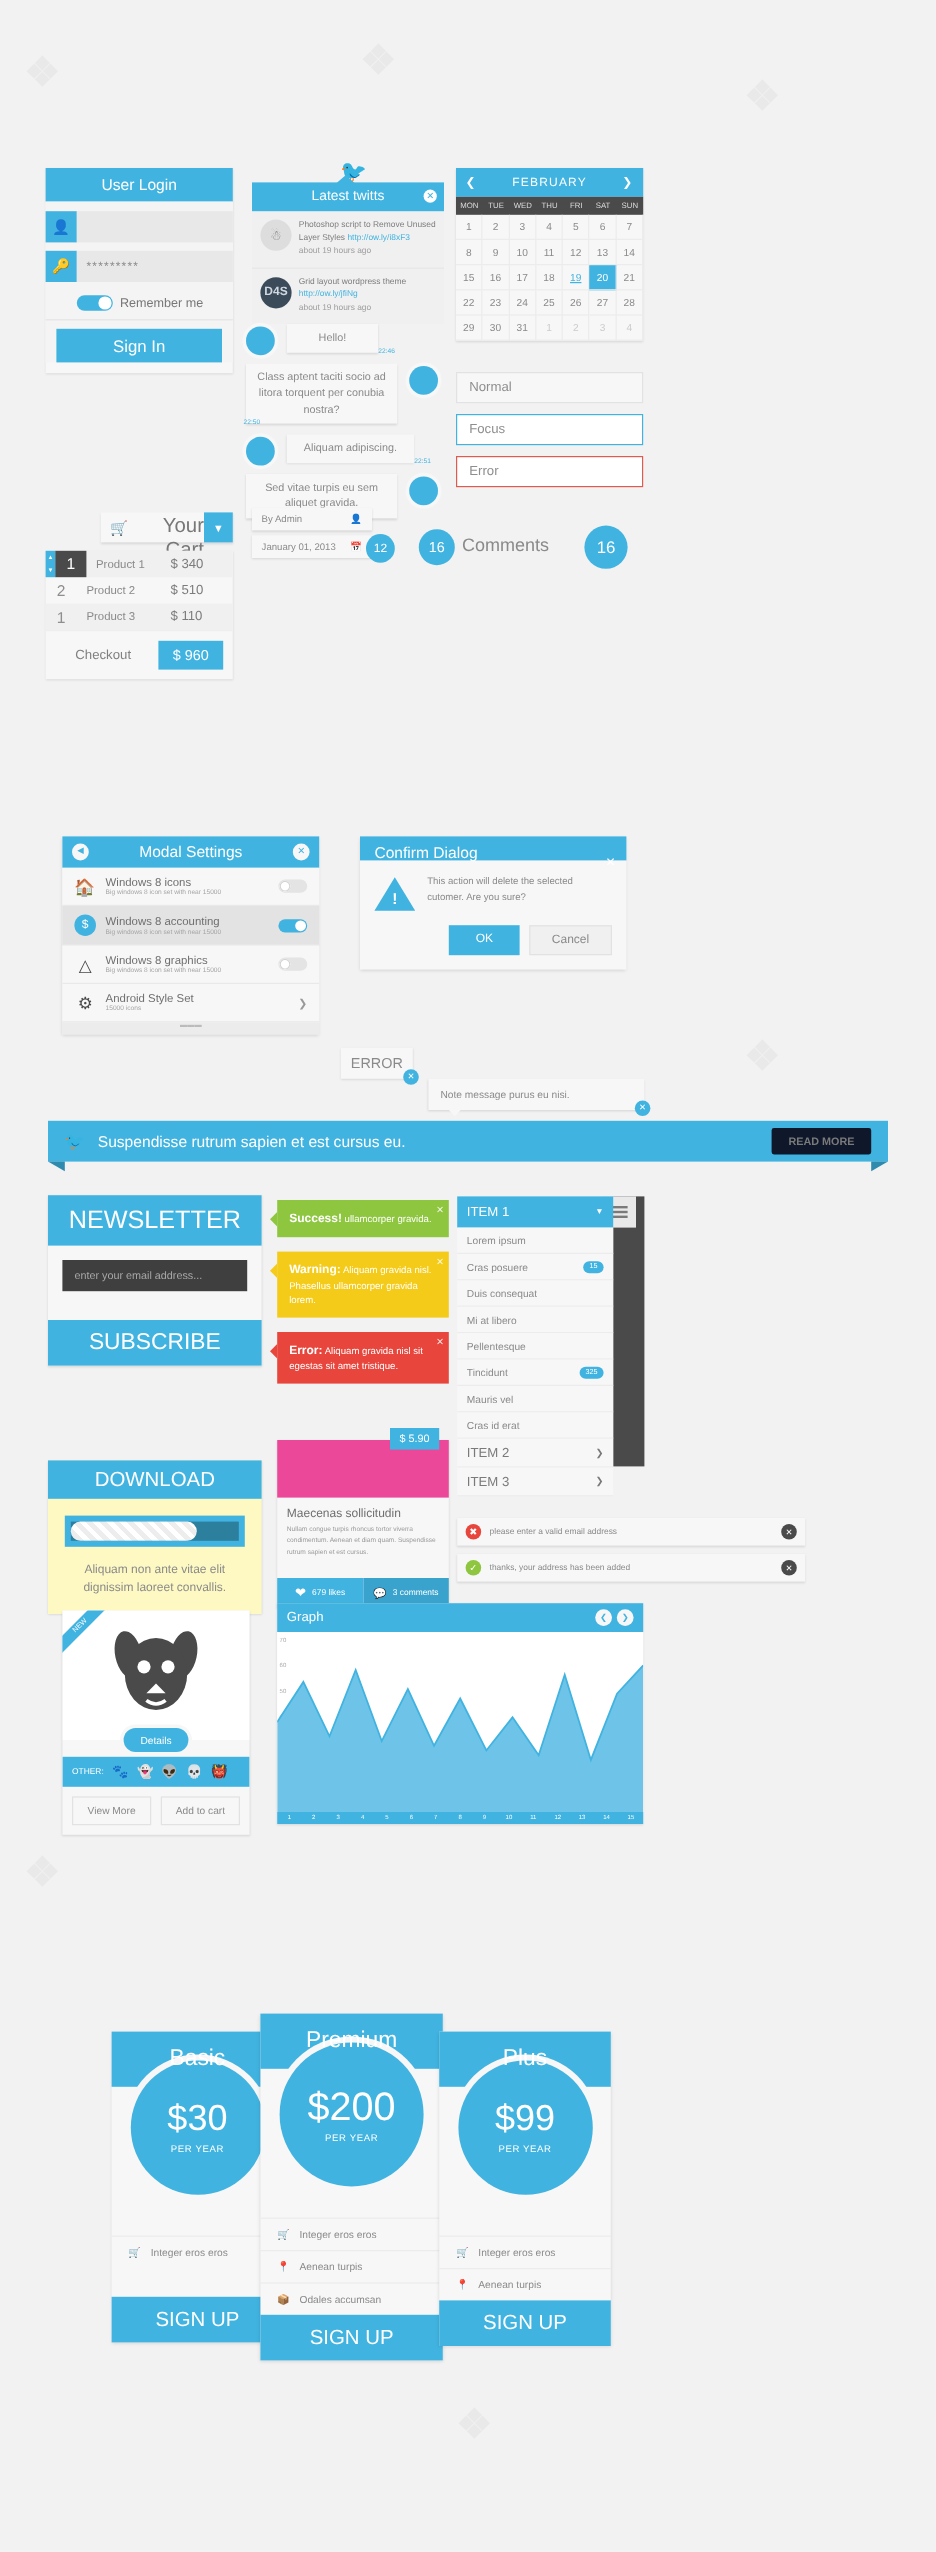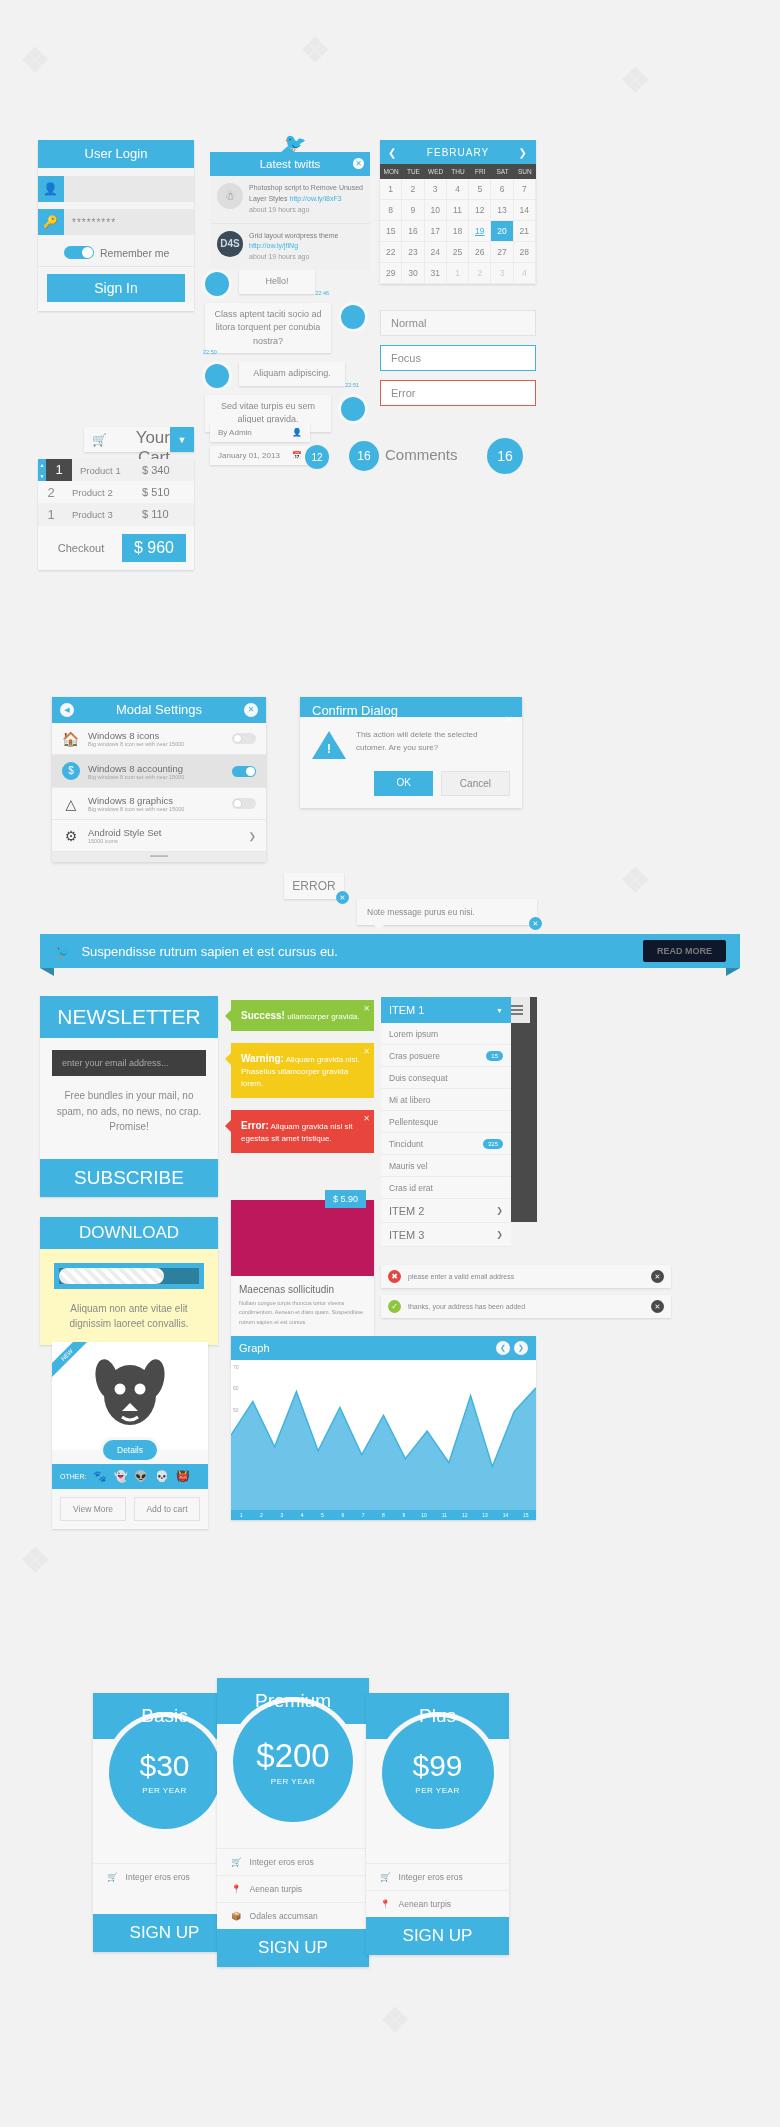--- a/index.html
+++ b/index.html
@@ -39,21 +39,21 @@
   #cart { left:38px; top:459px; width:156px; background:#f7f7f7; box-shadow:0 1px 2px rgba(0,0,0,.12); }
   .cart-row { display:flex; align-items:center; height:22px; font-size:11px; }
   .cart-row:nth-child(odd) { background:#f0f0f0; }
   .cart-row .qty { width:26px; text-align:center; font-size:13px; color:#8e8e8e;}
   .cart-row.active .qty { background:#4a4a4a; color:#fff; height:22px; line-height:22px;}
   .cart-row .nm { flex:1; padding-left:8px; font-size:9.5px; color:#8a8a8a;}
   .cart-row .pr { width:52px; font-size:11px; color:#7c7c7c;}
   .spin { position:absolute; left:0; width:8px; height:22px; background:#41b3e0; color:#fff; font-size:5px; display:flex; flex-direction:column; align-items:center; justify-content:space-around;}
   .cart-foot { display:flex; align-items:center; padding:8px; gap:6px; border-top:1px solid #eee;}
   .cart-foot .co { flex:1; text-align:center; font-size:11px; color:#808080;}
-  .cart-foot .tot { background:#41b3e0; color:#fff; font-size:16px; padding:5px 12px; }
+  .cart-foot .tot { background:#41b3e0; color:#fff; font-size:12px; padding:5px 12px; }
 
   
   #twitter { left:210px; top:152px; width:160px; }
   .tw-bird { position:absolute; left:74px; top:-20px; color:#41b3e0; font-size:18px; }
   #twitter .hdr { height:24px; line-height:24px; font-size:11.5px; position:relative;}
   #twitter .hdr .x { position:absolute; right:6px; top:6px; width:11px; height:11px; border-radius:50%; background:#fff; color:#41b3e0; font-size:8px; line-height:11px; text-align:center;}
   .tw-arrow { position:absolute; left:70px; top:-6px; width:0;height:0;border-left:8px solid transparent;border-right:8px solid transparent;border-bottom:7px solid #41b3e0;}
   .tw-item { display:flex; gap:6px; padding:7px 7px; background:#f0f0f0; }
   .tw-item + .tw-item { border-top:1px solid #e6e6e6; }
   .tw-av { width:26px;height:26px;border-radius:50%;background:#ddd; flex:0 0 26px; font-size:11px; display:flex;align-items:center;justify-content:center;color:#777;}
@@ -172,21 +172,21 @@
   #dl { left:40px; top:1217px; width:178px; background:#fef9c3; box-shadow:0 1px 2px rgba(0,0,0,.12);}
   #dl .hdr { height:32px; line-height:32px; font-size:17px;}
   .dlbody { padding:14px;}
   .prog-outer { height:26px; background:#41b3e0; padding:5px; margin-bottom:12px;}
   .prog-in { height:16px; background:#2d7f9e; position:relative;}
   .prog-fill { position:absolute;left:0;top:0;bottom:0;width:75%; background:repeating-linear-gradient(45deg,#fff 0 4px,#ededed 4px 8px); border-radius:8px;}
   .dltxt { font-size:10px; color:#8a8a8a; text-align:center; line-height:1.5;}
 
   
   #post { left:231px; top:1200px; width:143px; background:#f7f7f7; box-shadow:0 1px 2px rgba(0,0,0,.12);}
-  .post-img { height:76px; background:#be185d; position:relative;}
+  .post-img { height:48px; background:#ec4899; position:relative;}
   .price-tag { position:absolute; right:8px; top:-10px; background:#41b3e0; color:#fff; font-size:9px; padding:4px 8px;}
   .post-body { padding:8px;}
   .post-h { font-size:10px; color:#6f6f6f; margin-bottom:4px;}
   .post-p { font-size:5.5px; color:#9a9a9a; line-height:1.7;}
   .post-foot { display:flex; margin-top:8px;}
   .pf { flex:1; background:#41b3e0; color:#fff; font-size:7px; display:flex;align-items:center;justify-content:center; gap:5px; padding:6px 0;}
   .pf + .pf { background:#3aa3cd;}
 
   
   #valid { left:381px; top:1265px; width:290px;}
@@ -482,21 +482,20 @@
     <span class="rtx">Suspendisse rutrum sapien et est cursus eu.</span>
     <span class="readmore">READ MORE</span>
     <span class="rb-tail"></span>
     <span class="rb-tail-l"></span>
   </div>
 
   <div id="news" class="abs">
     <div class="hdr">NEWSLETTER</div>
     <div class="nbody">
       <div class="nmail">enter your email address...</div>
-      <div class="ntxt">Free bundles in your mail, no spam, no ads, no news, no crap. Promise!</div>
     </div>
     <div class="nsub">SUBSCRIBE</div>
   </div>
 
   <div id="alerts" class="abs">
     <div class="al ok">
       <span class="nub"></span>
       <span class="ax">✕</span>
       <b>Success!</b>
       <span>ullamcorper gravida.</span>

